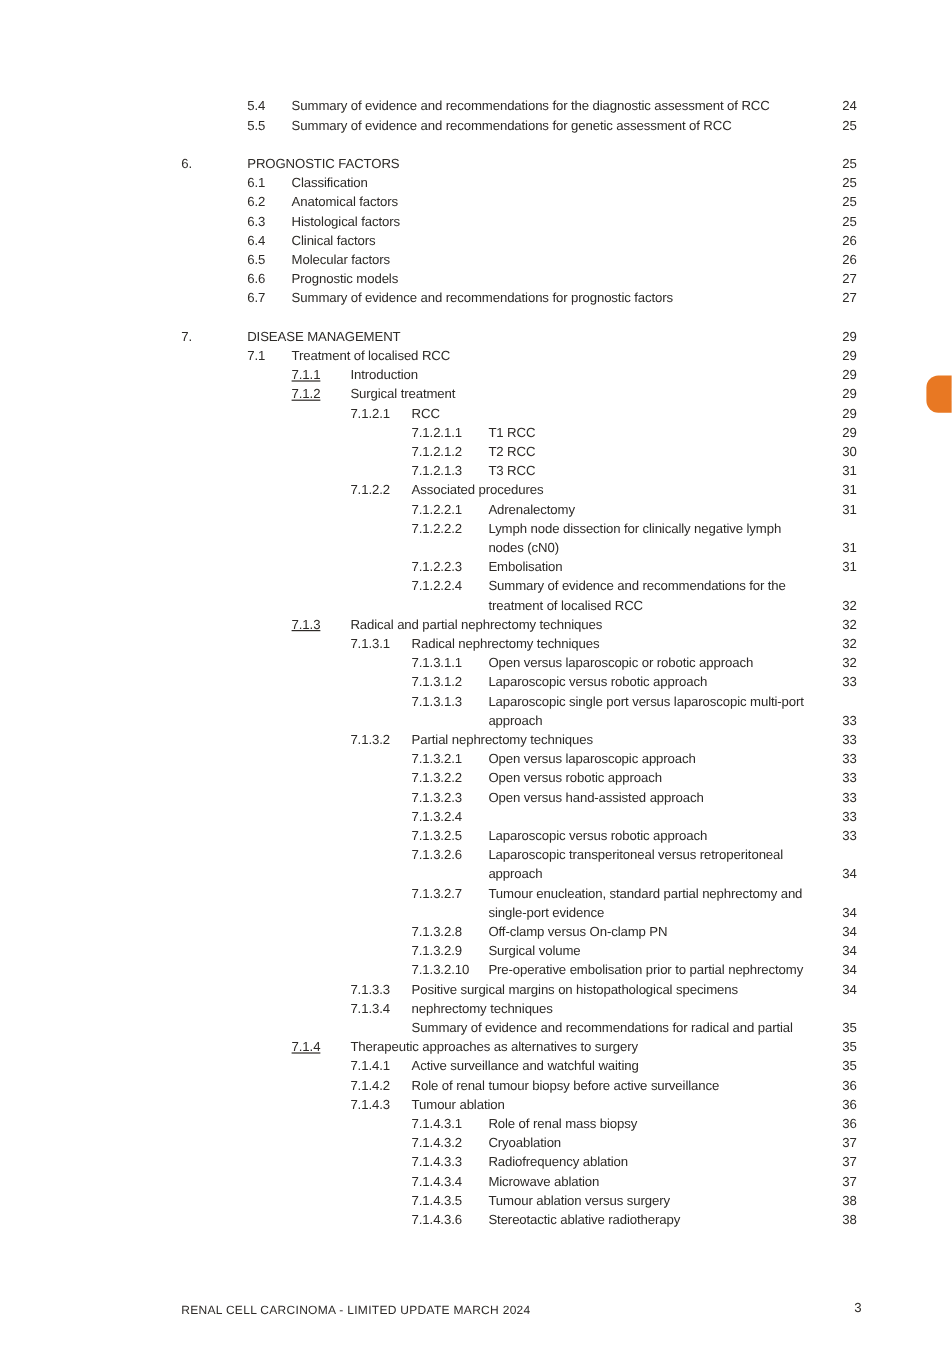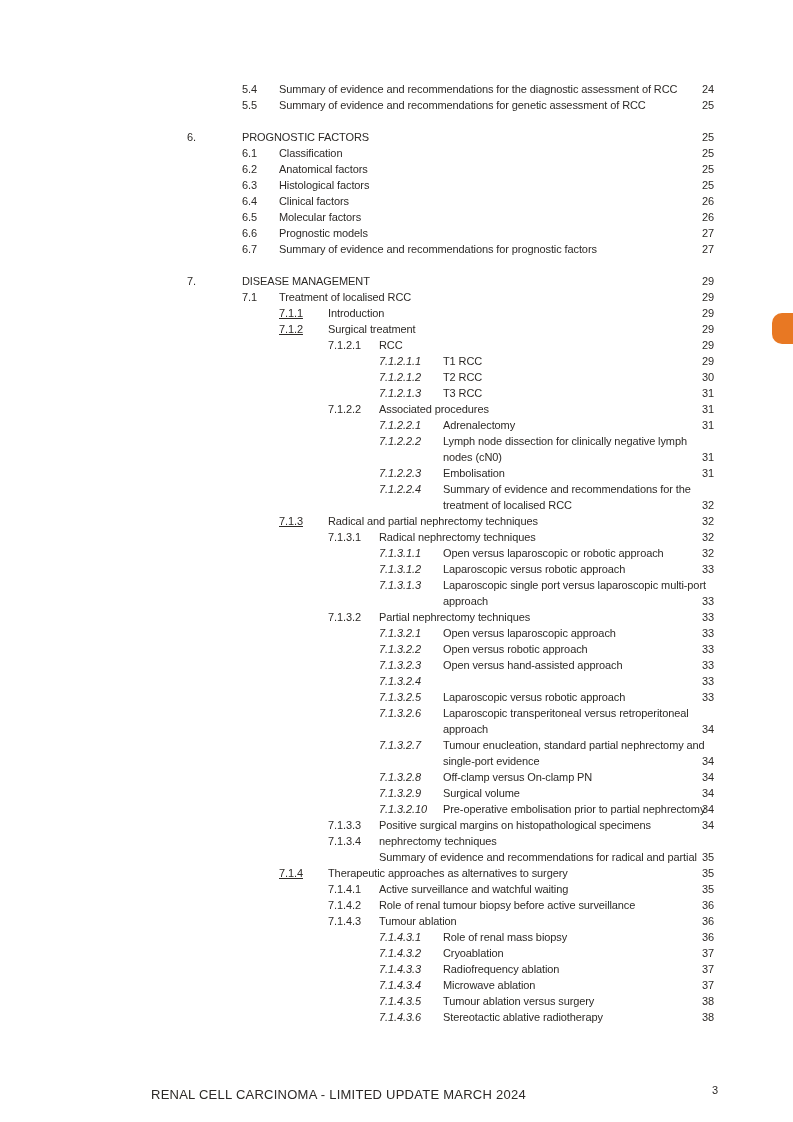--- a/index.html
+++ b/index.html
@@ -9,52 +9,51 @@
     font-family: "Liberation Sans", sans-serif;
     color: #2d2a27;
     position: relative;
     overflow: hidden;
   }
   .page { position: absolute; inset: 0; }
 
   
   .toc {
     position: absolute;
-    top: 81px; left: 12px; right: 0;
+    top: 81px; left: 0; right: 0;
     font-size: 11px;
     line-height: 16px;
     letter-spacing: -0.1px;
-    padding-left: 24px;
   }
   .toc-row { position: relative; display: flex; align-items: flex-start; }
   .toc-row.gap { margin-top: 16px; }
   .num { flex: none; white-space: nowrap; }
   .lvl1 .num { margin-left: 151px; width: 55px; }
   .lvl2 .num { margin-left: 206px; width: 37px; }
   .lvl3 .num { margin-left: 243px; width: 49px; text-decoration: underline; }
   .lvl4 .num { margin-left: 292px; width: 51px; }
-  .lvl5 .num { margin-left: 343px; width: 64px; font-style: italic; }
+  .lvl5 .num { margin-left: 343px; width: 64px; }
   .title { flex: none; }
   .title div { white-space: nowrap; }
   .pg { position: absolute; right: 79px; bottom: 0; line-height: 16px; }
 
   
   .side-tab {
     position: absolute;
     right: 0; top: 313px;
     width: 21px; height: 31px;
     border-radius: 10px 0 0 10px;
     background: #e87823;
   }
 
   
   .footer-left {
     position: absolute;
     left: 151px; top: 1087px;
-    font-size: 13px;
+    font-size: 10px;
     letter-spacing: 0.25px;
   }
   .footer-page {
     position: absolute;
     right: 75px; top: 1084px;
     font-size: 11px;
   }
 </style>
 </head>
 <body>

